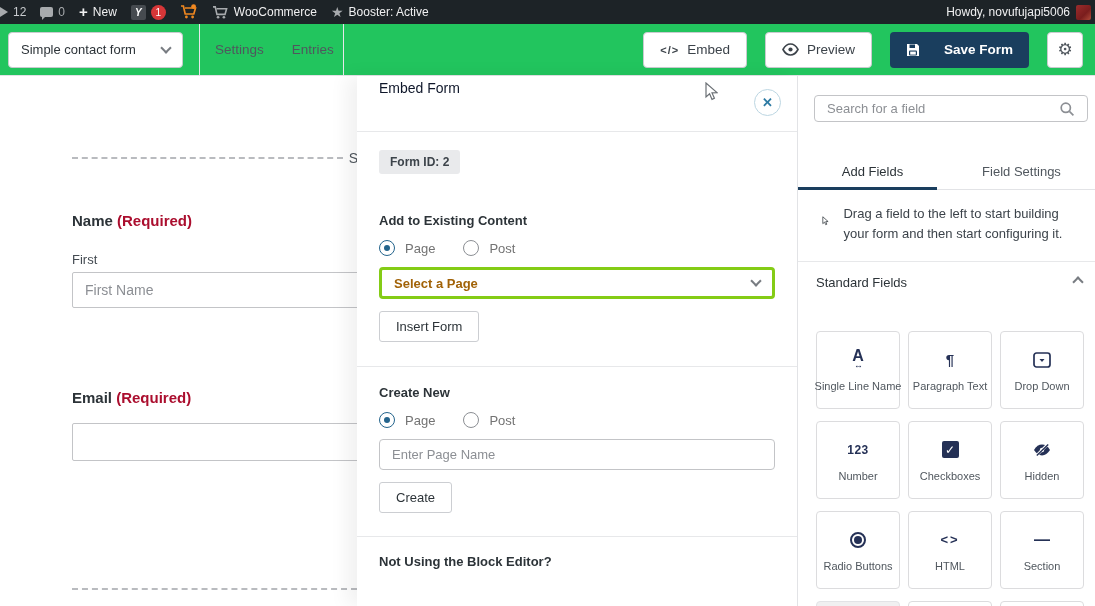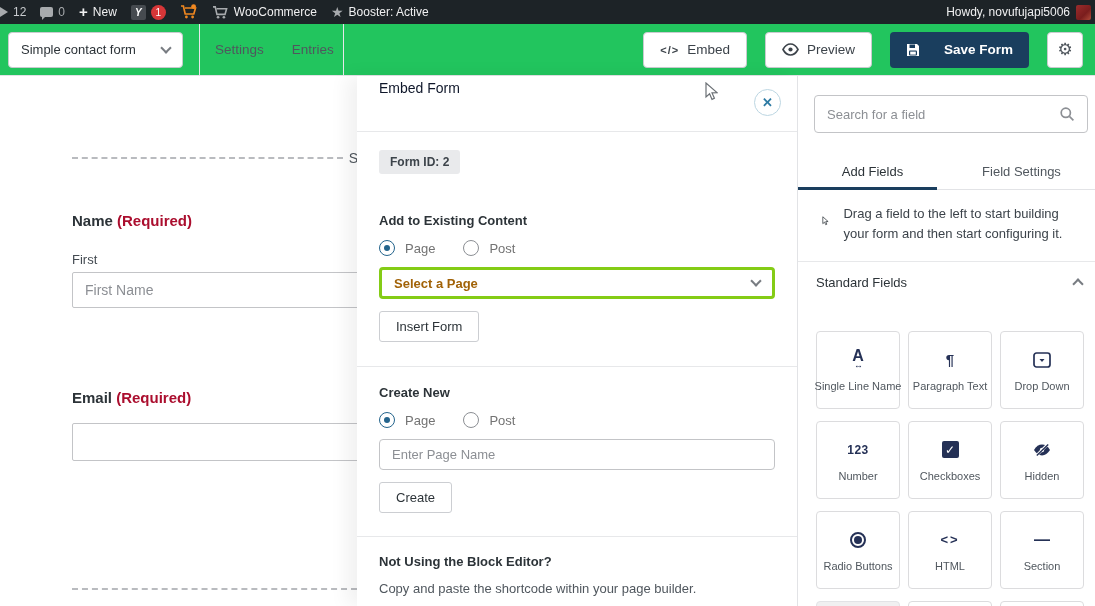--- a/index.html
+++ b/index.html
@@ -66,31 +66,31 @@
   .txt-input::placeholder { color:#8c8f94; }
   .btn-panel { position:absolute; left:22px; height:31px; background:#fff; border:1px solid #ccced2; border-radius:3px; padding:0 16px; font-size:13px; color:#2c3338; cursor:pointer; font-family:"Liberation Sans",sans-serif; }
   .panel-note { position:absolute; left:22px; font-size:13px; color:#50575e; }
 
   
   .chev { width:8px; height:8px; border-right:2px solid #787c82; border-bottom:2px solid #787c82; transform:rotate(45deg); margin-top:-4px; }
   .chev-up { width:8px; height:8px; border-right:2px solid #787c82; border-bottom:2px solid #787c82; transform:rotate(-135deg); margin-top:3px; }
 
   
   .sidebar { position:absolute; left:797px; top:0; width:298px; height:530px; background:#fff; border-left:1px solid #e2e3e6; overflow:hidden; }
-  .search-box { position:absolute; left:16px; top:19px; width:274px; height:38px; border:1px solid #c3c4c7; border-radius:4px; display:flex; align-items:center; padding:8px 12px; }
+  .search-box { position:absolute; left:16px; top:19px; width:274px; height:27px; border:1px solid #c3c4c7; border-radius:4px; display:flex; align-items:center; padding:8px 12px; }
   .search-box input { border:none; outline:none; flex:1; font-size:13px; color:#3c434a; font-family:"Liberation Sans",sans-serif; }
   .search-box input::placeholder { color:#8c8f94; }
   .sb-tabs { position:absolute; left:0; top:78px; width:298px; height:36px; display:flex; border-bottom:1px solid #e2e3e6; }
   .sb-tab { flex:1; display:flex; align-items:center; justify-content:center; font-size:13px; color:#50575e; cursor:pointer; position:relative; }
   .sb-tab.active { color:#2c3338; }
   .sb-tab.active:after { content:""; position:absolute; left:-26px; right:10px; bottom:-1px; height:3px; background:#1a3e5e; }
   .hint { position:absolute; left:24px; top:128px; display:flex; gap:14px; width:254px; }
   .hint-txt { font-size:13px; color:#3c434a; line-height:1.55; }
   .sb-hr { position:absolute; left:0; top:185px; width:298px; border-top:1px solid #e7e8ea; }
-  .std-row { position:absolute; left:18px; top:199px; width:266px; display:flex; justify-content:space-between; align-items:center; font-size:13px; color:#2c3338; cursor:pointer; }
+  .std-row { position:absolute; left:18px; top:199px; width:266px; display:flex; justify-content:space-between; font-size:13px; color:#2c3338; cursor:pointer; }
   .grid { position:absolute; left:18px; top:255px; width:268px; display:grid; grid-template-columns:84px 84px 84px; grid-auto-rows:78px; gap:12px 8px; }
   .fcell { border:1px solid #dcdcde; border-radius:4px; background:#fff; display:flex; flex-direction:column; align-items:center; justify-content:center; gap:9px; cursor:pointer; }
   .fcell .ic { height:22px; display:flex; align-items:center; justify-content:center; color:#253156; }
   .fcell .lb { font-size:11px; color:#50575e; white-space:nowrap; }
   .ic-a { display:flex; flex-direction:column; align-items:center; line-height:.8; font-weight:bold; }
   .ic-a .arrows { font-size:9px; letter-spacing:-1px; }
   .ic-txt { font-size:15px; font-weight:bold; }
   .ic-123 { font-size:12px; font-weight:bold; letter-spacing:.5px; }
   .ic-check { width:17px; height:17px; background:#253156; border-radius:2px; color:#fff; font-size:12px; display:flex; align-items:center; justify-content:center; }
   .ic-radio { width:16px; height:16px; border:2px solid #253156; border-radius:50%; display:flex; align-items:center; justify-content:center; }
@@ -242,21 +242,20 @@
       <span class="radio-lbl">Page</span>
       <span class="radio"></span>
       <span>Post</span>
     </div>
     <input class="txt-input" style="top: 363px;" placeholder="Enter Page Name">
     <button class="btn-panel" style="top:406px">Create</button>
 
     <div class="panel-hr" style="top:460px"></div>
 
     <div class="sec-h" style="top:478px">Not Using the Block Editor?</div>
-    <div class="panel-note" style="top:505px">Copy and paste the shortcode within your page builder.</div>
   </div>
 
   <div class="sidebar">
     <div class="search-box">
       <input placeholder="Search for a field" style="">
       <svg width="16" height="16" viewBox="0 0 16 16">
         <circle cx="6.8" cy="6.8" r="4.6" fill="none" stroke="#8c8f94" stroke-width="1.7"></circle>
         <line x1="10.4" y1="10.4" x2="14.4" y2="14.4" stroke="#8c8f94" stroke-width="1.7"></line>
       </svg>
     </div>

